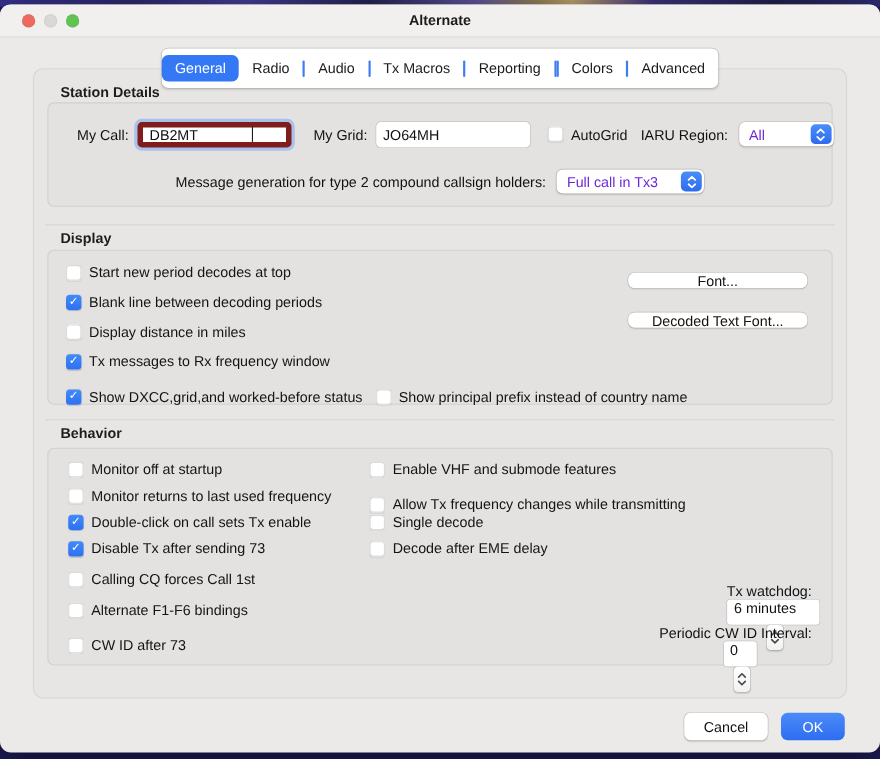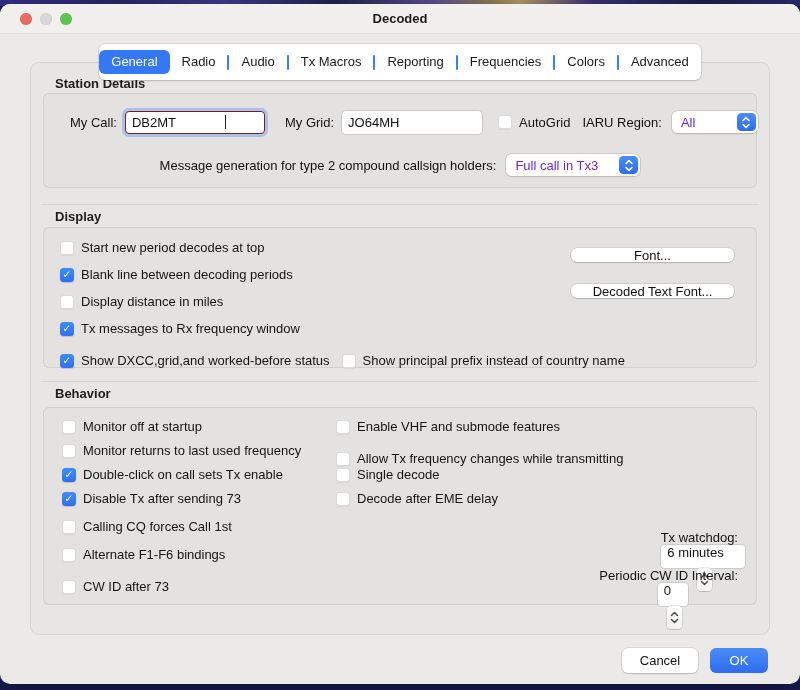--- a/index.html
+++ b/index.html
@@ -35,21 +35,21 @@
   .frame{position:absolute;left:30px;right:30px;top:58px;height:571px;background:#e7e6e4;
     border:1px solid rgba(0,0,0,.07);border-radius:9px;z-index:1;}
   .gtitle{position:absolute;font-size:13px;font-weight:600;color:#1d1d1d;}
   .groupbox{position:absolute;left:12px;right:12px;background:#e3e2e0;
     border:1px solid rgba(0,0,0,.08);border-radius:6px;}
   .sepline{position:absolute;left:10px;right:10px;height:1px;background:#d6d5d3;}
   .lbl{font-size:13px;font-weight:500;color:#111;white-space:nowrap;}
   
   .field{height:23px;background:#fff;border-radius:4px;box-shadow:0 0 0 .5px rgba(0,0,0,.2);
     display:flex;align-items:center;padding:0 6px;font-size:13px;color:#101010;box-sizing:border-box;}
-  .field.focused{border:1px solid #7f1d1d;box-shadow:0 0 0 3px rgba(86,148,247,.40);gap:48px;}
+  .field.focused{border:5px solid #7f1d1d;box-shadow:0 0 0 3px rgba(86,148,247,.40);gap:48px;}
   .caret{width:1px;height:14px;background:#1c1c1c;margin-left:1px;}
   
   .cb{display:flex;align-items:center;gap:7px;height:21px;}
   .box{width:14px;height:14px;border-radius:3.5px;background:#fff;flex:0 0 auto;
     box-shadow:inset 0 0 0 1px rgba(0,0,0,.14),0 .5px 1px rgba(0,0,0,.06);
     display:flex;align-items:center;justify-content:center;}
   .box.on{background:linear-gradient(#418bf9,#2e70f1);box-shadow:0 .5px 1px rgba(0,0,0,.15);}
   .box.on::after{content:"✓";color:#fff;font-size:10.5px;font-weight:700;line-height:1;}
   .cbt{font-size:13px;color:#141414;white-space:nowrap;}
   
@@ -87,21 +87,21 @@
 <div class="wallpaper"></div>
 
 <div class="window">
 
   <div class="titlebar">
     <div class="lights">
       <span class="light red"></span>
       <span class="light gray"></span>
       <span class="light green"></span>
     </div>
-    <div class="title">Decoded</div>
+    <div class="title">Alternate</div>
   </div>
 
   <div class="frame">
 
     <div class="gtitle" style="left:24px;top:13px;">Station Details</div>
     <div class="groupbox" style="top:30px;height:93px;">
       <div class="srow1">
         <span class="lbl" style="margin-right:8px;">My Call:</span>
         <div class="field focused" style="width:140px;">
           <span>DB2MT</span>
@@ -262,21 +262,20 @@
     <div class="tabgroup">
       <div class="tab on">General</div>
       <div class="tab">Radio</div>
       <i class="tsep"></i>
       <div class="tab">Audio</div>
       <i class="tsep"></i>
       <div class="tab">Tx Macros</div>
       <i class="tsep"></i>
       <div class="tab">Reporting</div>
       <i class="tsep"></i>
-      <div class="tab">Frequencies</div>
       <i class="tsep"></i>
       <div class="tab">Colors</div>
       <i class="tsep"></i>
       <div class="tab">Advanced</div>
     </div>
   </div>
 
   <div class="footer">
     <button class="btn plain" style="width:76px;">Cancel</button>
     <button class="btn primary" style="width:58px;">OK</button>

